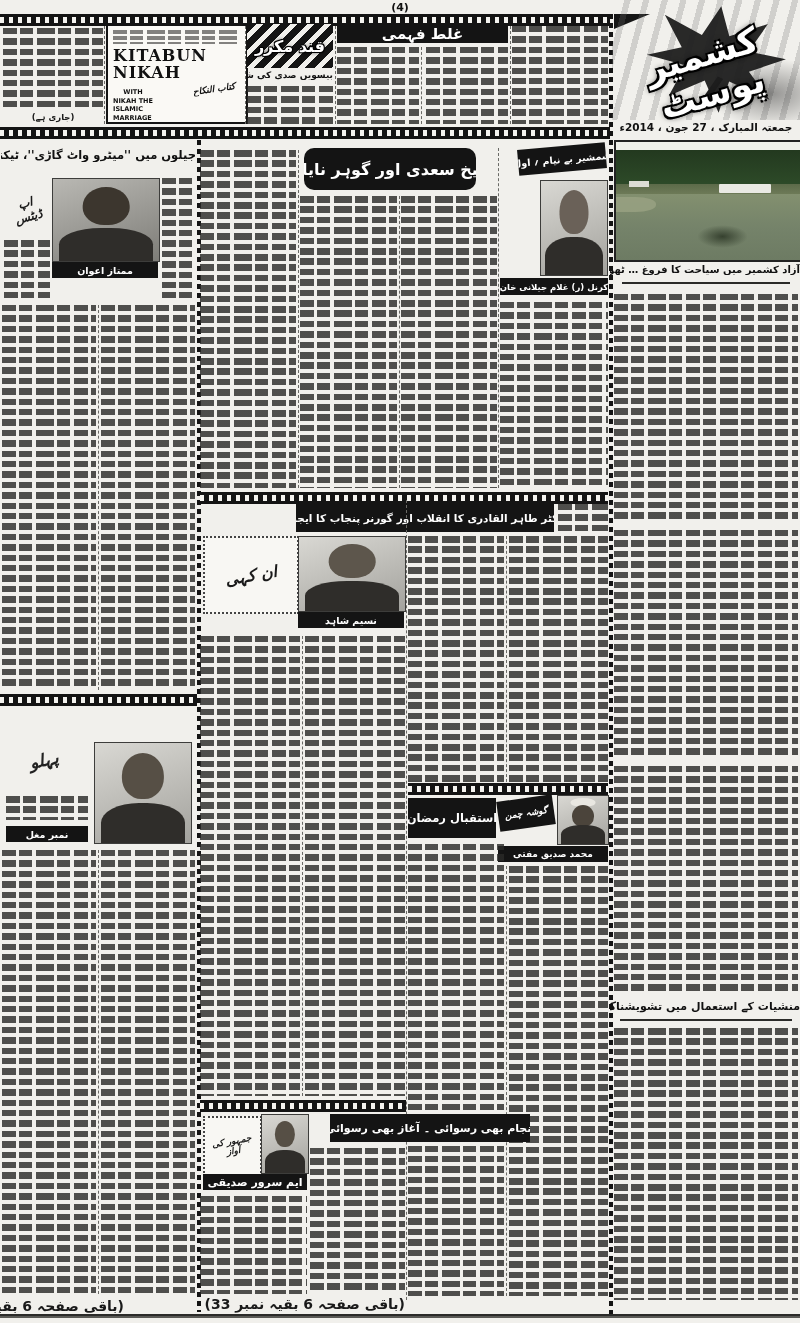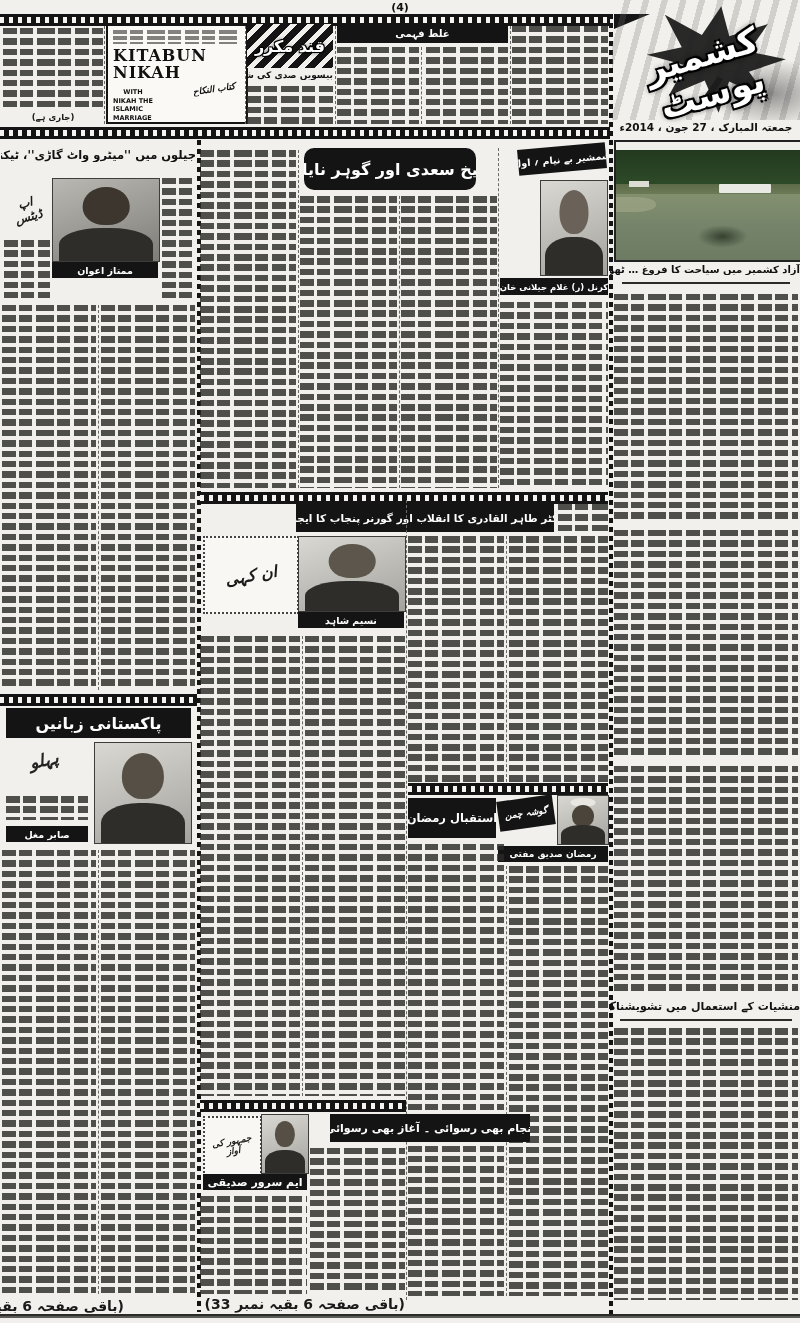--- a/index.html
+++ b/index.html
@@ -73,21 +73,21 @@
 
   <div class="abs" style="left:247px;top:24px;width:86px;height:44px;
               background:repeating-linear-gradient(135deg,#141414 0 7px,#f1f0ec 7px 12px);
               display:flex;align-items:center;justify-content:center;">
     <span class="rtl" style="color:#fff;font-weight:bold;font-size:16px;
                  text-shadow:1px 1px 0 #000,-1px -1px 0 #000,1px -1px 0 #000,-1px 1px 0 #000,0 0 4px #000;">قند مکرر</span>
   </div>
   <div class="htext rtl" style="left:247px;top:70px;width:86px;font-size:9px;">بیسویں صدی کی شاہکار تحریریں</div>
   <div class="sim" style="left:247px;top:86px;width:86px;height:38px;"></div>
 
-  <div class="hbar rtl" style="left:337px;top:24px;width:171px;height:19px;font-size:10px;">غلط فہمی</div>
+  <div class="hbar rtl" style="left:337px;top:24px;width:171px;height:19px;font-size:15px;">غلط فہمی</div>
   <div class="sim" style="left:337px;top:47px;width:82px;height:77px;"></div>
   <div class="sim" style="left:426px;top:47px;width:82px;height:77px;"></div>
   <div class="crule" style="left:421px;top:47px;height:77px;"></div>
 
   <div class="sim" style="left:512px;top:26px;width:96px;height:98px;"></div>
 
   <div class="crule" style="left:104px;top:26px;height:98px;"></div>
   <div class="crule" style="left:245px;top:26px;height:98px;"></div>
   <div class="crule" style="left:335px;top:26px;height:98px;"></div>
   <div class="crule" style="left:510px;top:26px;height:98px;"></div>
@@ -131,28 +131,27 @@
     <i class="ph-torso"></i>
   </div>
   <div class="blabel rtl" style="left:52px;top:262px;width:106px;height:16px;font-size:9.5px;">ممتاز اعوان</div>
   <div class="sim" style="left:162px;top:178px;width:33px;height:120px;"></div>
   <div class="sim" style="left:4px;top:240px;width:46px;height:58px;"></div>
   <div class="sim" style="left:2px;top:305px;width:94px;height:385px;"></div>
   <div class="sim" style="left:101px;top:305px;width:94px;height:385px;"></div>
   <div class="crule" style="left:98px;top:305px;height:385px;"></div>
 
   <div class="film" style="left:0;top:694px;width:197px;"></div>
-  <div class="hbar rtl" style="left:6px;top:708px;width:185px;height:30px;font-size:16px;">پاکستانی زبانیں</div>
   <div class="script rtl abs" style="left:12px;top:750px;width:64px;font-size:17px;transform:rotate(-12deg);text-align:center;color:#222;">پہلو</div>
   <div class="photo" style="left:94px;top:742px;width:96px;height:100px;">
     <i class="ph-head"></i>
     <i class="ph-torso"></i>
   </div>
   <div class="sim" style="left:6px;top:796px;width:82px;height:24px;"></div>
-  <div class="blabel rtl" style="left:6px;top:826px;width:82px;height:16px;font-size:9.5px;">صابر مغل</div>
+  <div class="blabel rtl" style="left:6px;top:826px;width:82px;height:16px;font-size:9.5px;">نمبر مغل</div>
   <div class="sim" style="left:2px;top:850px;width:94px;height:444px;"></div>
   <div class="sim" style="left:101px;top:850px;width:94px;height:444px;"></div>
   <div class="crule" style="left:98px;top:850px;height:444px;"></div>
   <div class="note rtl" style="left:4px;top:1298px;width:120px;font-size:14px;">(باقی صفحہ 6 بقیہ نمبر 35)</div>
 
   <div class="hbar rtl" style="left:304px;top:148px;width:172px;height:42px;font-size:16px;border-radius:10px;">شیخ سعدی اور گوہر نایاب</div>
   <div class="blabel rtl" style="left:518px;top:146px;width:88px;height:26px;font-size:9.5px;transform:rotate(-5deg);">شمشیر بے نیام ؍ اول</div>
   <div class="photo" style="left:540px;top:180px;width:66px;height:94px;">
     <i class="ph-head" style="background:#6a6158;"></i>
     <i class="ph-torso"></i>
@@ -186,21 +185,21 @@
   <div class="crule" style="left:406px;top:500px;height:800px;"></div>
 
   <div class="film" style="left:408px;top:783px;width:200px;"></div>
   <div class="hbar rtl" style="left:408px;top:798px;width:88px;height:40px;font-size:11.5px;">استقبال رمضان</div>
   <div class="blabel rtl" style="left:498px;top:798px;width:56px;height:30px;font-size:9px;transform:rotate(-8deg);font-style:italic;">گوشہ چمن</div>
   <div class="photo" style="left:557px;top:795px;width:50px;height:48px;">
     <i class="ph-cap"></i>
     <i class="ph-head" style="top:18%;background:#4b443b;"></i>
     <i class="ph-torso"></i>
   </div>
-  <div class="blabel rtl" style="left:498px;top:846px;width:110px;height:16px;font-size:9px;">رمضان صدیق مفتی</div>
+  <div class="blabel rtl" style="left:498px;top:846px;width:110px;height:16px;font-size:9px;">محمد صدیق مفتی</div>
   <div class="sim" style="left:408px;top:844px;width:96px;height:452px;"></div>
   <div class="sim" style="left:509px;top:866px;width:99px;height:430px;"></div>
   <div class="crule" style="left:506px;top:866px;height:430px;"></div>
 
   <div class="film" style="left:200px;top:1100px;width:206px;"></div>
   <div class="hbar rtl" style="left:330px;top:1114px;width:200px;height:28px;font-size:11px;">انجام بھی رسوائی ۔ آغاز بھی رسوائی</div>
   <div class="scriptbox" style="left:203px;top:1116px;width:55px;height:56px;">
     <span class="script rtl" style="font-size:9px;transform:rotate(-10deg);text-align:center;">جمہور کی آواز</span>
   </div>
   <div class="photo" style="left:261px;top:1114px;width:46px;height:58px;">

